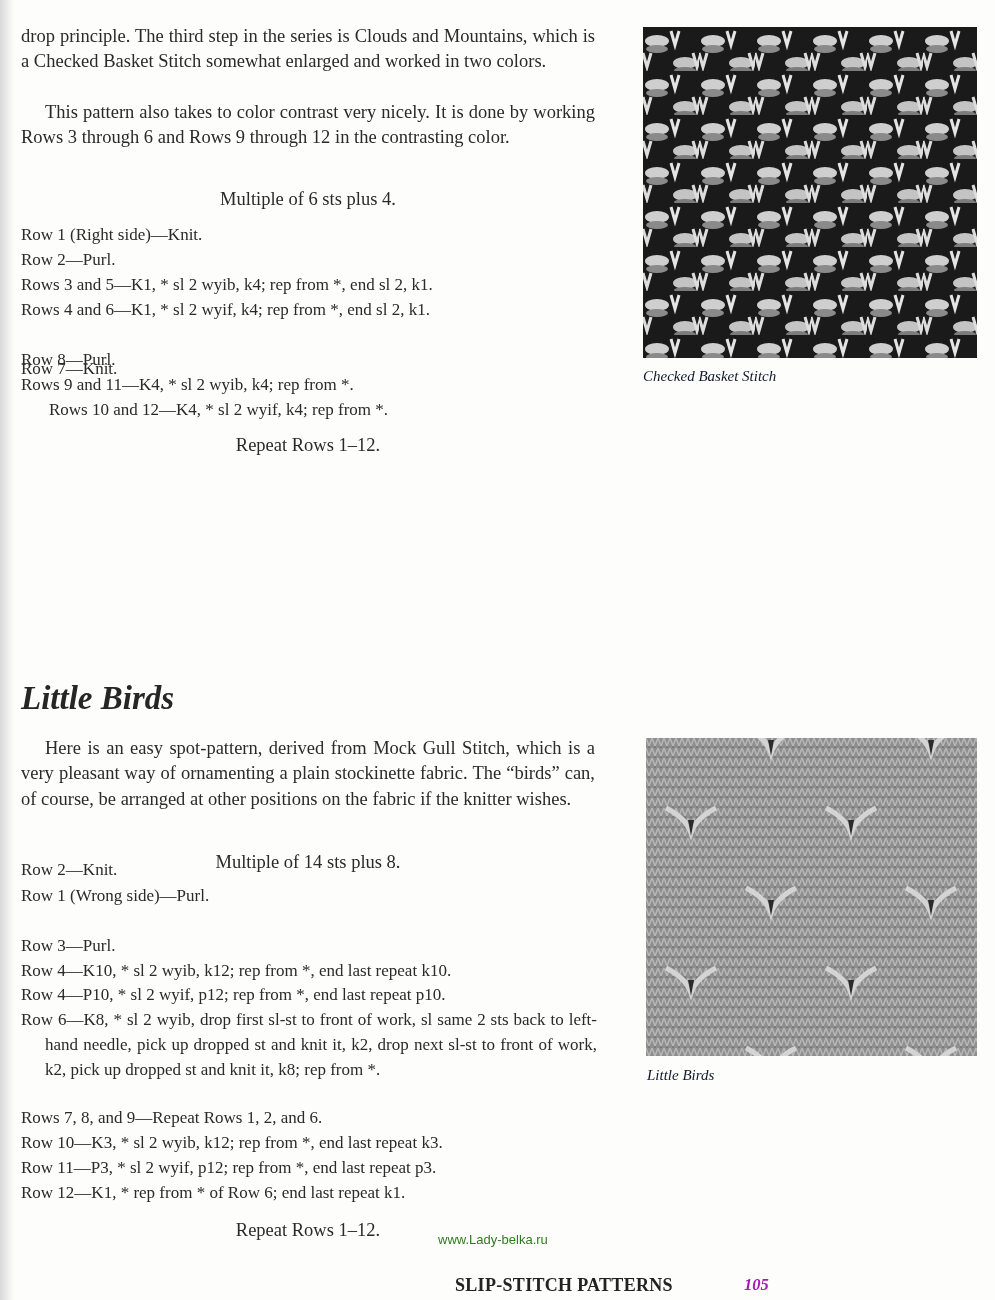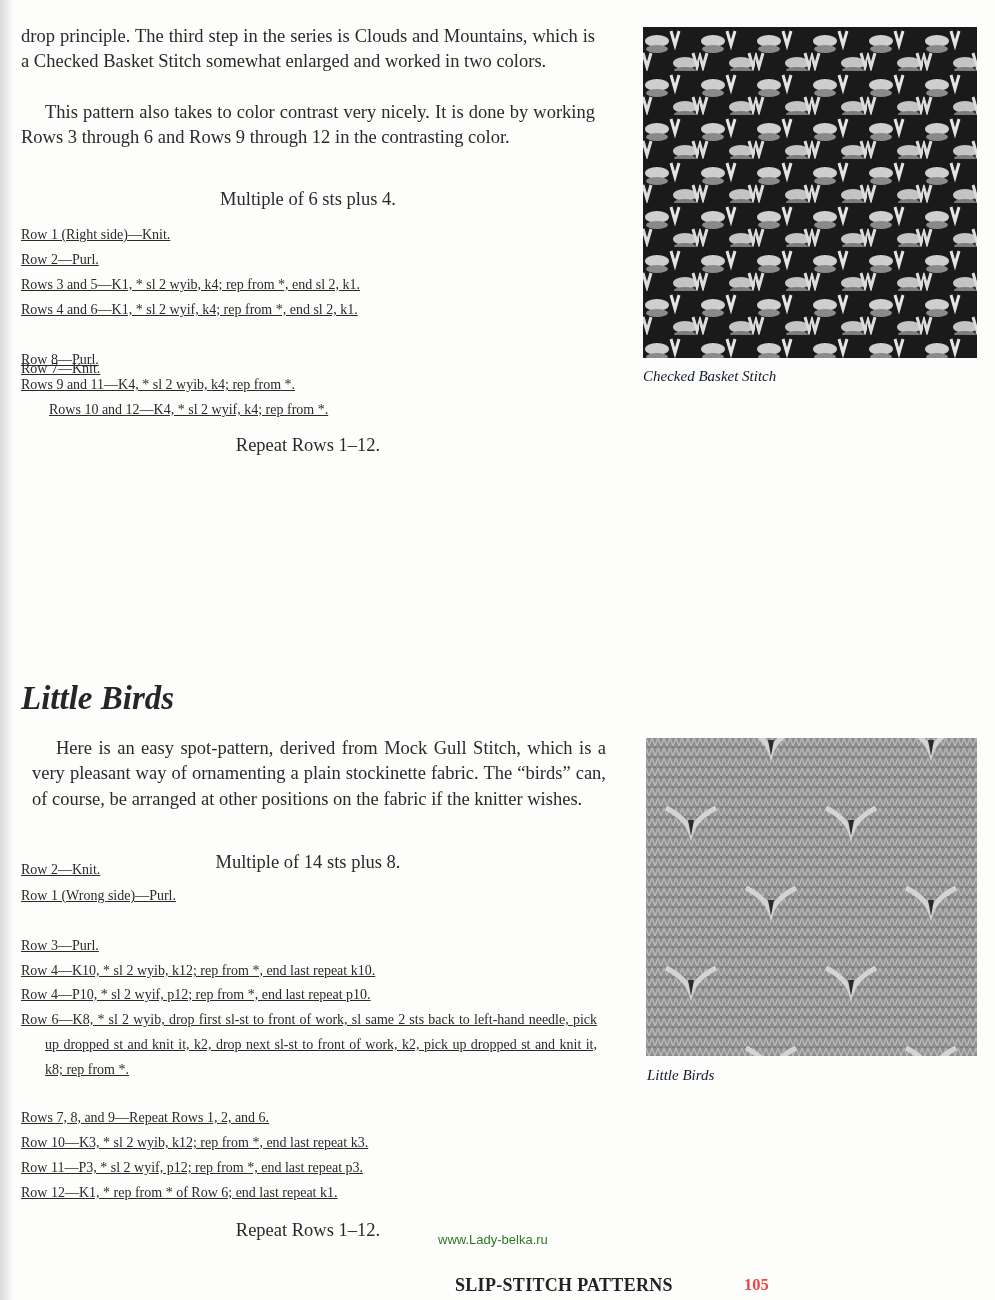--- a/index.html
+++ b/index.html
@@ -9,40 +9,40 @@
     font-family:"Liberation Serif","DejaVu Serif",serif;
     color:#2a2a2a;
   }
   .gutter {
     position:absolute; left:0; top:0; width:14px; height:1300px;
     background:linear-gradient(to right,#d9d9d9,#f3f3f3 70%,#fdfdfc);
   }
   .para { position:absolute; left:21px; width:574px; font-size:18.5px; line-height:25.3px; text-align:justify; margin:0; }
   .para.indent { text-indent:24px; }
   .center { position:absolute; left:21px; width:574px; text-align:center; font-size:18.5px; line-height:25px; }
-  .row { position:absolute; left:21px; width:580px; font-size:14px; line-height:25px; white-space:nowrap;text-decoration:underline; }
+  .row { position:absolute; left:21px; width:580px; font-size:17px; line-height:25px; white-space:nowrap; }
   .row.wrap { white-space:normal; text-align:justify; padding-left:24px; text-indent:-24px; width:552px; }
   .heading {
     position:absolute; left:21px; top:680px; font-size:33px; font-weight:bold; font-style:italic;
     color:#262626;
   }
   .photo {
     position:absolute; overflow:hidden;
   }
   .photo svg { display:block; width:100%; height:100%; }
   .caption { position:absolute; font-style:italic; font-size:15px; color:#0f172a; }
   .watermark {
     position:absolute; left:410px; top:1232px; font-family:"Liberation Sans","DejaVu Sans",sans-serif;
     font-size:13px; color:#2f7a1f;margin-left:28px;
   }
   .footer-title {
     position:absolute; left:455px; top:1275px; font-weight:bold; font-size:18px; letter-spacing:0.3px; color:#222;
   }
   .page-num {
-    position:absolute; left:744px; top:1275px; font-weight:bold; font-size:16.5px; color:#ef4444;
+    position:absolute; left:744px; top:1275px; font-weight:bold; font-size:16.5px; color:#a21caf;font-style:italic;
   }
 </style>
 </head>
 <body>
 
 <div class="gutter"></div>
 
 <p class="para" style="top:24px;">drop principle. The third step in the series is Clouds and Mountains, which is a Checked Basket Stitch somewhat enlarged and worked in two colors.</p>
 <p class="para indent" style="top:100px;">This pattern also takes to color contrast very nicely. It is done by working Rows 3 through 6 and Rows 9 through 12 in the contrasting color.</p>
 <div class="center" style="top:187px;">Multiple of 6 sts plus 4.</div>
@@ -72,21 +72,21 @@
         <path d="M0 26 L4 40 L8 26" stroke="#dddddd" stroke-width="3" fill="none"></path>
         <path d="M50 26 L54 40 L58 26" stroke="#dddddd" stroke-width="3" fill="none"></path>
       </pattern>
     </defs>
     <rect width="334" height="331" fill="url(#basket)"></rect>
   </svg>
 </div>
 <div class="caption" style="left:643px; top:368px;">Checked Basket Stitch</div>
 
 <div class="heading">Little Birds</div>
-<p class="para indent" style="top:736px;margin-left:11px;">Here is an easy spot-pattern, derived from Mock Gull Stitch, which is a very pleasant way of ornamenting a plain stockinette fabric. The “birds” can, of course, be arranged at other positions on the fabric if the knitter wishes.</p>
+<p class="para indent" style="top:736px;">Here is an easy spot-pattern, derived from Mock Gull Stitch, which is a very pleasant way of ornamenting a plain stockinette fabric. The “birds” can, of course, be arranged at other positions on the fabric if the knitter wishes.</p>
 <div class="center" style="top:850px;">Multiple of 14 sts plus 8.</div>
 
 <div>
   <div class="row" style="top:883px;">Row 1 (Wrong side)—Purl.</div>
   <div class="row" style="top:857px;">Row 2—Knit.</div>
   <div class="row" style="top:933px;">Row 3—Purl.</div>
   <div class="row" style="top:958px;">Row 4—K10, * sl 2 wyib, k12; rep from *, end last repeat k10.</div>
   <div class="row" style="top:982px;">Row 4—P10, * sl 2 wyif, p12; rep from *, end last repeat p10.</div>
   <div class="row wrap" style="top:1007px;">Row 6—K8, * sl 2 wyib, drop first sl-st to front of work, sl same 2 sts back to left-hand needle, pick up dropped st and knit it, k2, drop next sl-st to front of work, k2, pick up dropped st and knit it, k8; rep from *.</div>
   <div class="row" style="top:1105px;">Rows 7, 8, and 9—Repeat Rows 1, 2, and 6.</div>

